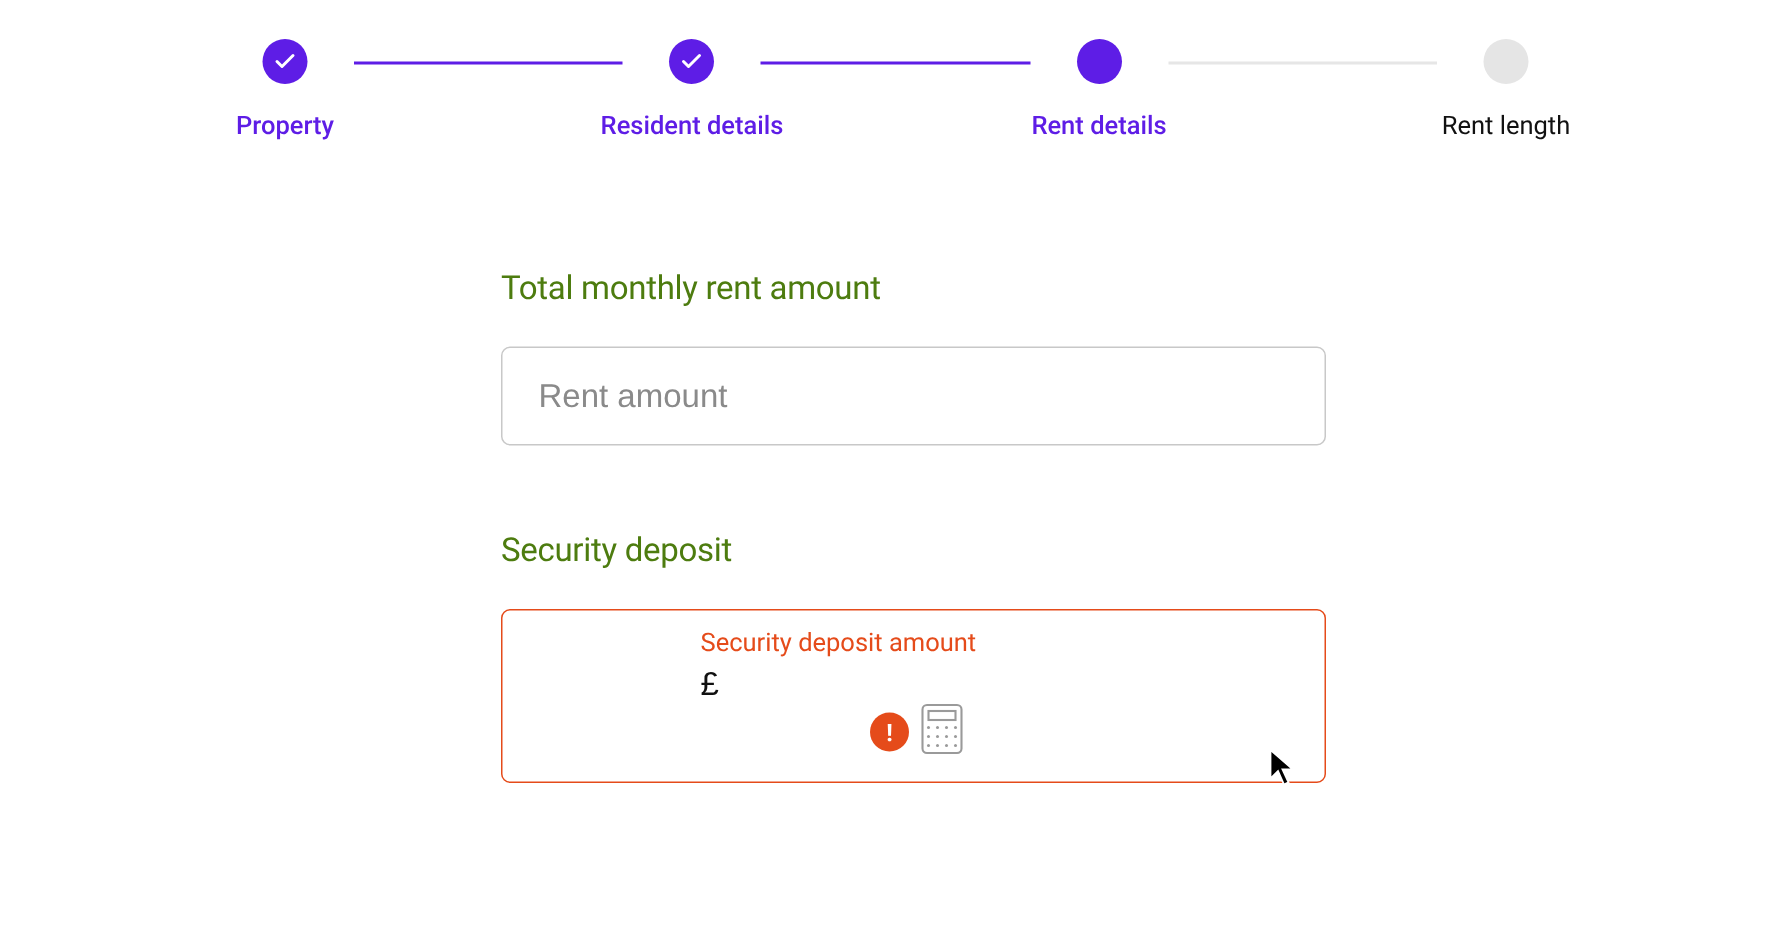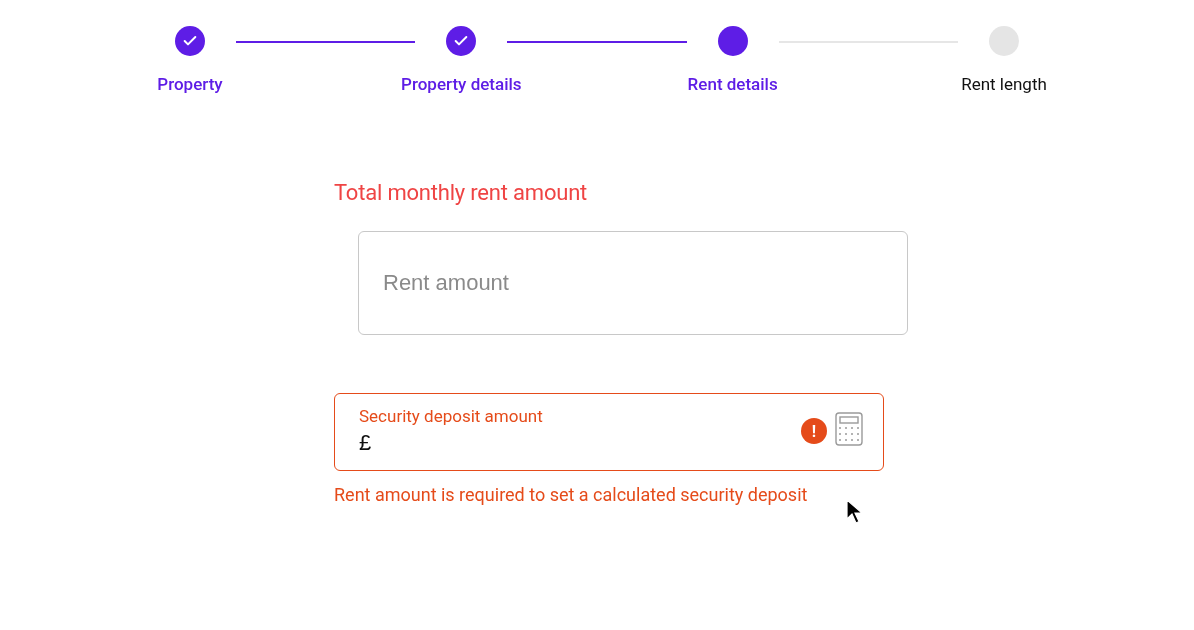--- a/index.html
+++ b/index.html
@@ -81,53 +81,52 @@
 
   
   .form {
     position: absolute;
     left: 334px;
     top: 180px;
     width: 550px;
   }
   .field-label {
     font-size: 22px;
-    color: #ef4444;
+    color: #4d7c0f;
     font-weight: 400;
     margin-bottom: 26px;
     letter-spacing: -0.2px;
   }
   .rent-input {
     width: 100%;
-    height: 104px;
+    height: 66px;
     border: 1px solid #c8c8c8;
     border-radius: 6px;
     font-size: 22px;
     padding: 0 24px;
     color: #111;
     outline: none;
-    margin-left: 24px;
   }
   .rent-input::placeholder {
     color: #8a8a8a;
   }
 
   .deposit-section {
     margin-top: 58px;
   }
   .deposit-input-wrap {
     width: 100%;
     border: 1.5px solid #e54b1a;
     border-radius: 6px;
     padding: 12px 20px 14px 24px;
     position: relative;
     display: flex;
     align-items: center;
     justify-content: space-between;
-    gap: 12px;
+    flex-direction: column;
   }
   .deposit-text {
     flex: 1;
   }
   .deposit-floating-label {
     color: #e54b1a;
     font-size: 17px;
     margin-bottom: 4px;
   }
   .deposit-value {
@@ -195,21 +194,21 @@
   </div>
 
   <div class="connector filled"></div>
 
   <div class="step">
     <div class="step-dot completed">
       <svg viewBox="0 0 24 24" fill="none" stroke="#fff" stroke-width="3" stroke-linecap="round" stroke-linejoin="round">
           <polyline points="20 6 9 17 4 12"></polyline>
         </svg>
     </div>
-    <div class="step-label active">Property details</div>
+    <div class="step-label active">Resident details</div>
   </div>
 
   <div class="connector filled"></div>
 
   <div class="step">
     <div class="step-dot current"></div>
     <div class="step-label active">Rent details</div>
   </div>
 
   <div class="connector empty"></div>
@@ -221,20 +220,21 @@
 </div>
 
 <div class="form">
 
   <div>
     <div class="field-label">Total monthly rent amount</div>
     <input class="rent-input" type="text" placeholder="Rent amount" style="">
   </div>
 
   <div class="deposit-section">
+    <div class="field-label">Security deposit</div>
 
     <div class="deposit-input-wrap">
       <div class="deposit-text">
         <div class="deposit-floating-label">Security deposit amount</div>
         <input class="deposit-value" type="text" value="£" style="">
       </div>
       <div class="deposit-icons">
         <div class="error-circle">!</div>
         <div class="calc-icon">
           <svg viewBox="0 0 28 34" fill="none" stroke="#9a9a9a" stroke-width="1.4">
@@ -250,21 +250,20 @@
             <line x1="23" y1="22" x2="23" y2="22" stroke-linecap="round" stroke-width="2"></line>
             <line x1="5" y1="28" x2="5" y2="28" stroke-linecap="round" stroke-width="2"></line>
             <line x1="11" y1="28" x2="11" y2="28" stroke-linecap="round" stroke-width="2"></line>
             <line x1="17" y1="28" x2="17" y2="28" stroke-linecap="round" stroke-width="2"></line>
             <line x1="23" y1="28" x2="23" y2="28" stroke-linecap="round" stroke-width="2"></line>
           </svg>
         </div>
       </div>
     </div>
 
-    <div class="error-text">Rent amount is required to set a calculated security deposit</div>
   </div>
 
 </div>
 
 <div class="cursor">
   <svg viewBox="0 0 20 26">
     <path d="M1 1 L1 20 L6 15 L10 24 L13 22.5 L9 14 L16 14 Z" fill="#000" stroke="#fff" stroke-width="1.2"></path>
   </svg>
 </div>
 

